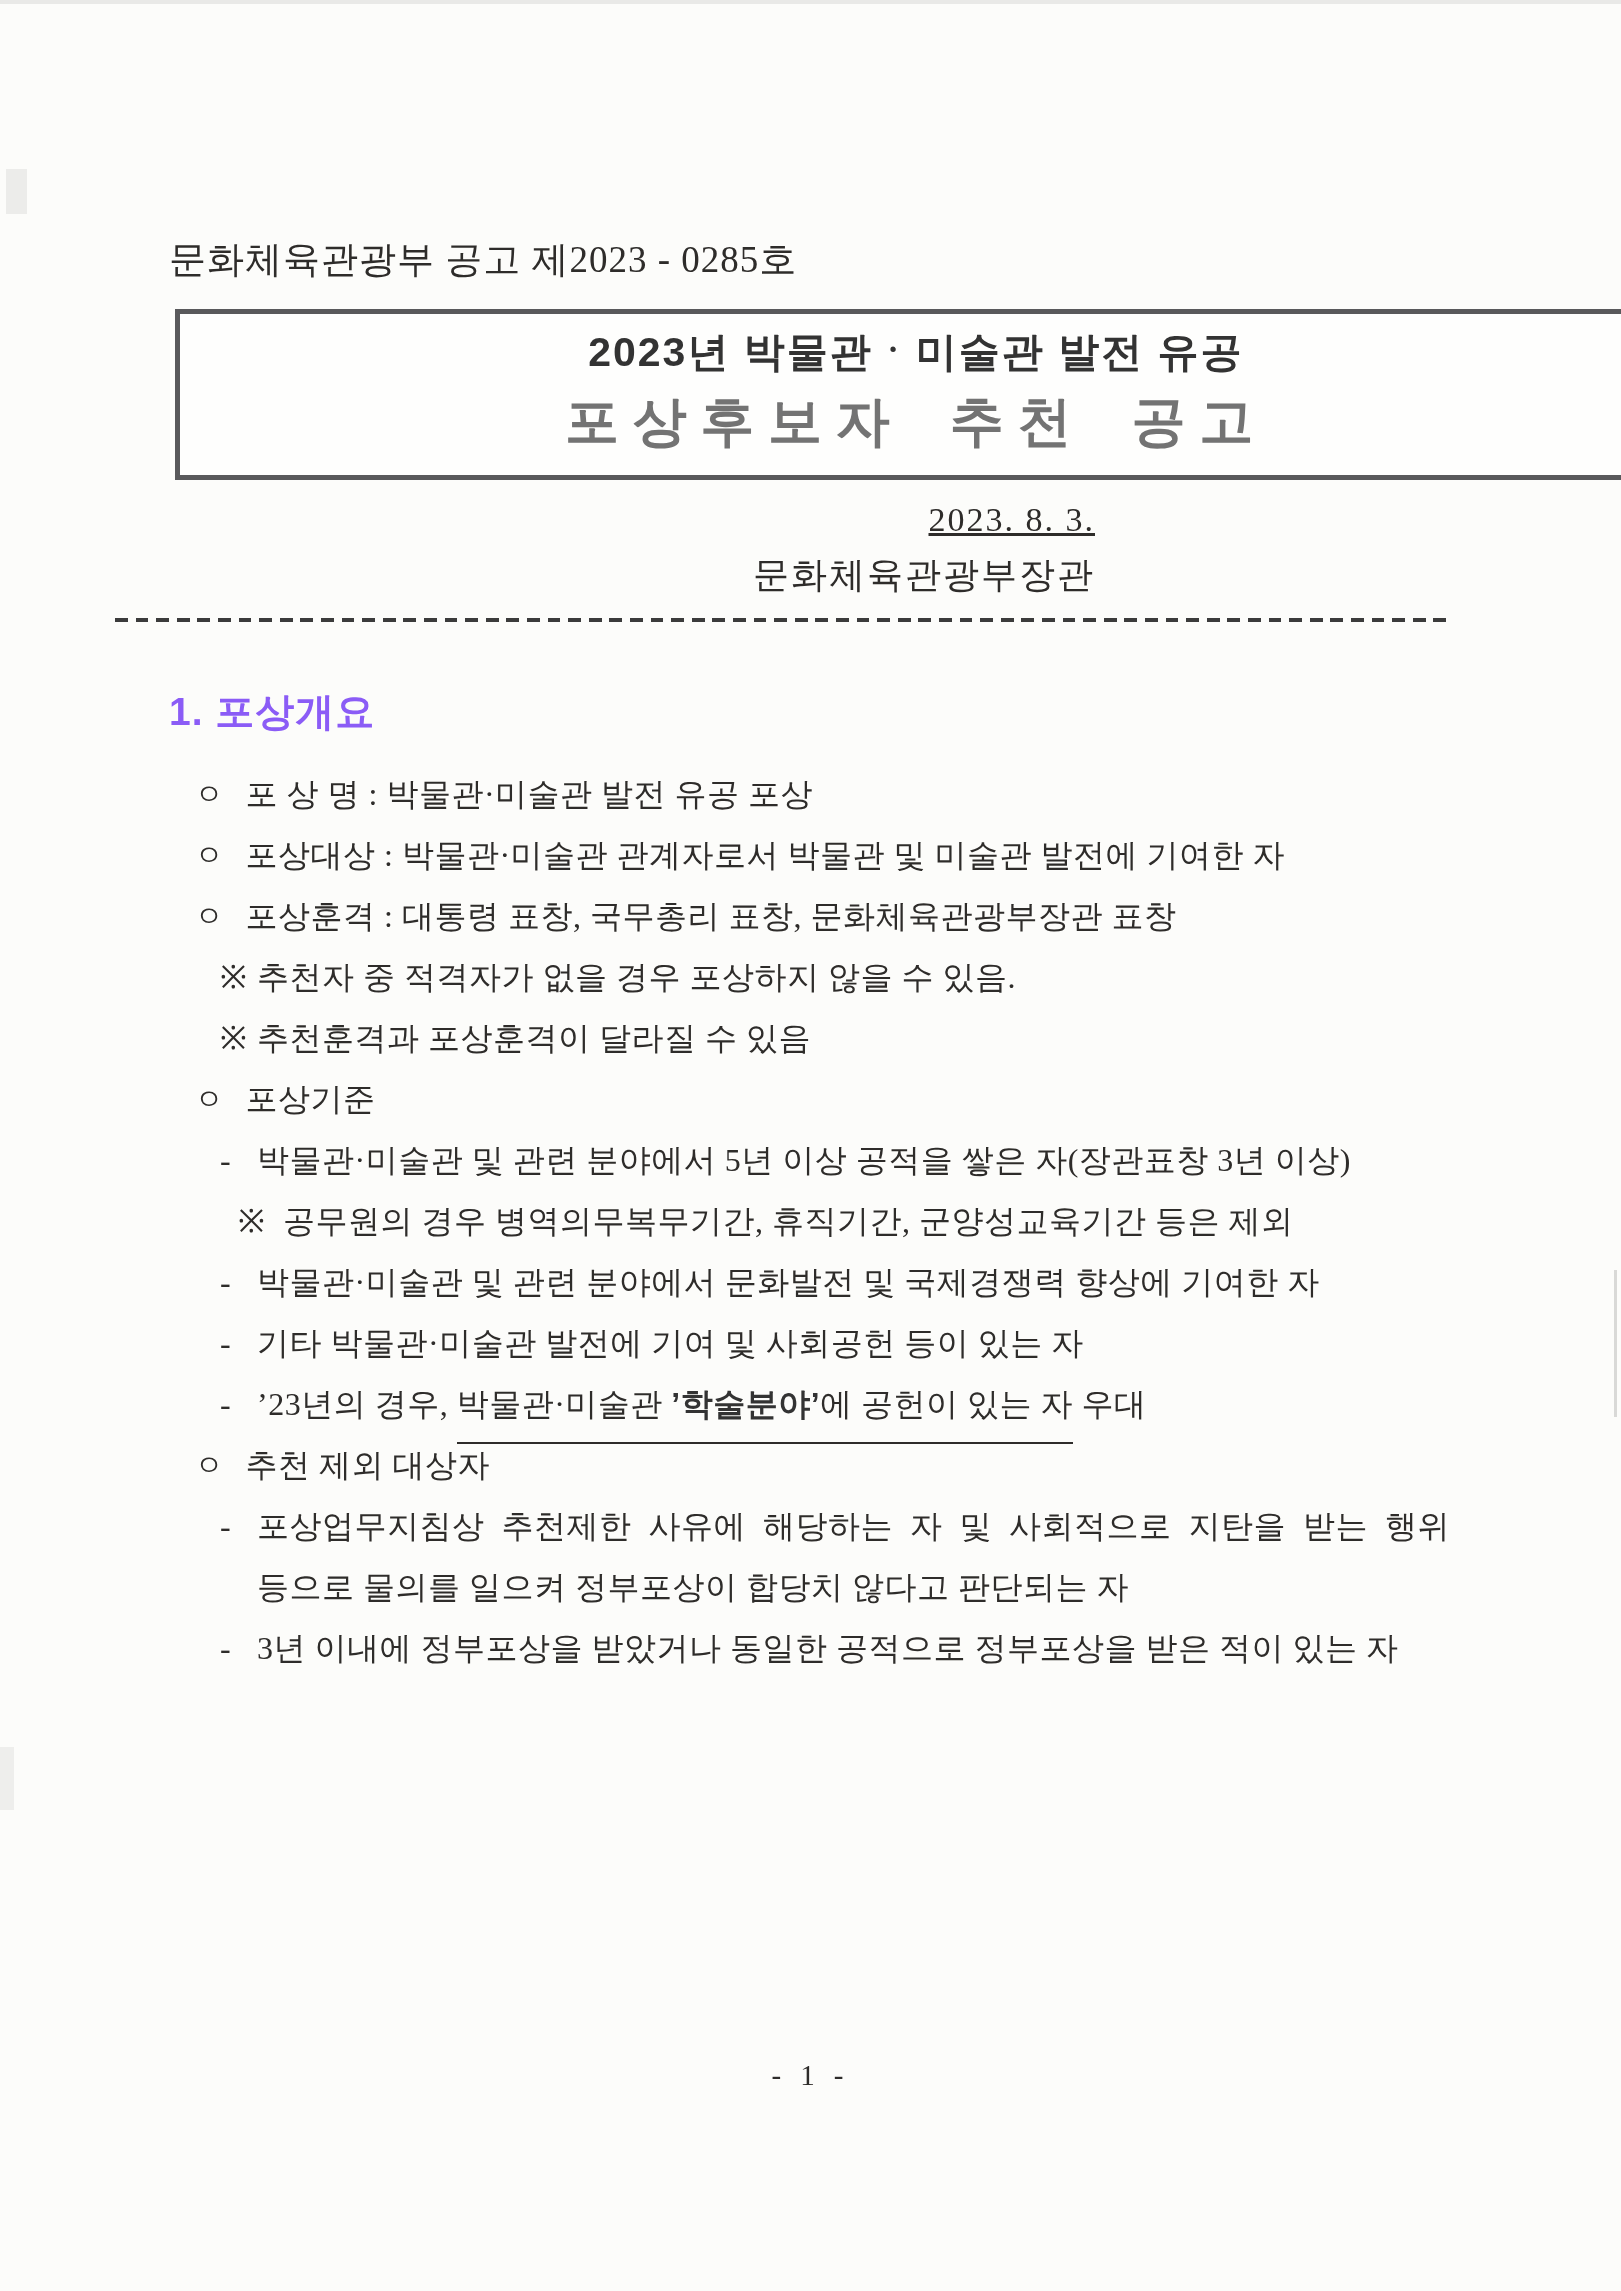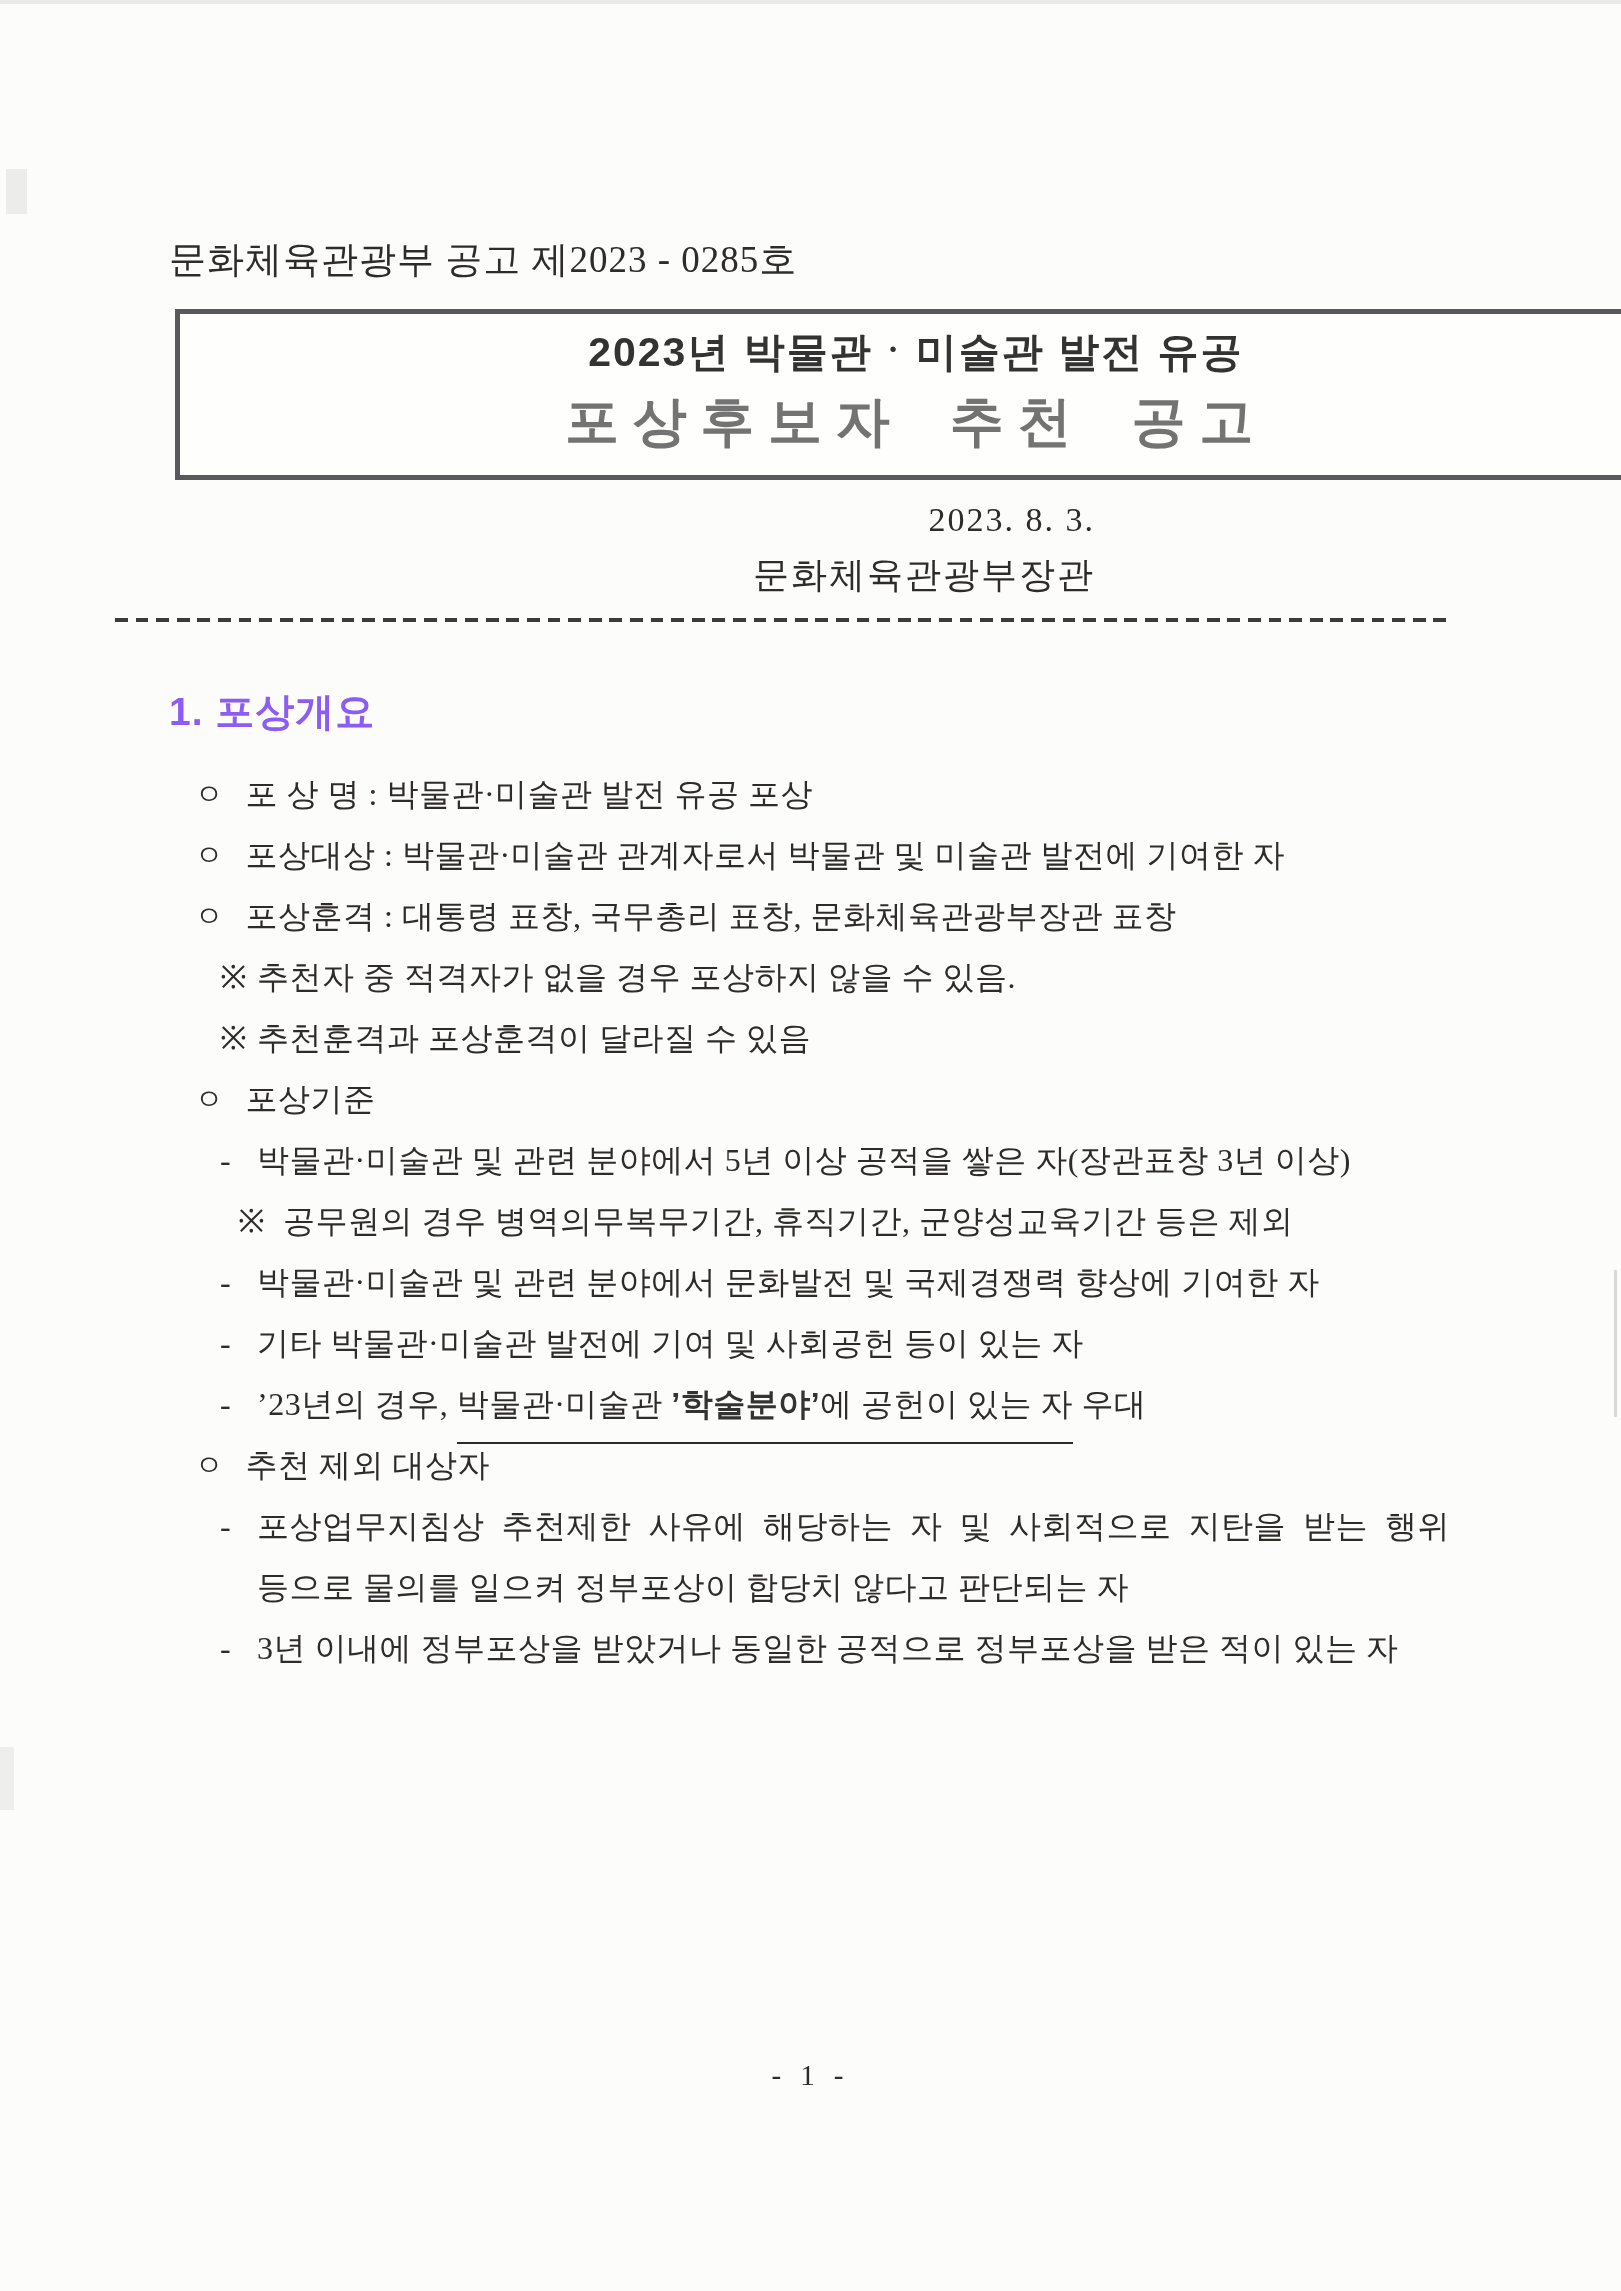--- a/index.html
+++ b/index.html
@@ -55,21 +55,21 @@
     line-height: 63px;
     text-align: justify;
     word-break: keep-all;
     letter-spacing: 0.5px;
   }
   .sign-block {
     margin-top: 21.6px;
     text-align: right;
     padding-right: 355px;
   }
-  .date-line { font-size: 34px; letter-spacing: 2px; }
+  .date-line { font-size: 34px; letter-spacing: 2px; text-decoration: underline; }
   .signer-line { font-size: 36px; margin-top: 11.8px; letter-spacing: 2px; }
   .dashed-rule {
     margin-top: 17.6px;
     margin-left: -54px;
     margin-right: -3.9px;
     height: 3.9px;
     background: repeating-linear-gradient(90deg, #3b3b3b 0 12.7px, transparent 12.7px 20.6px);
   }
   .section-heading {
     margin-top: 63px;

